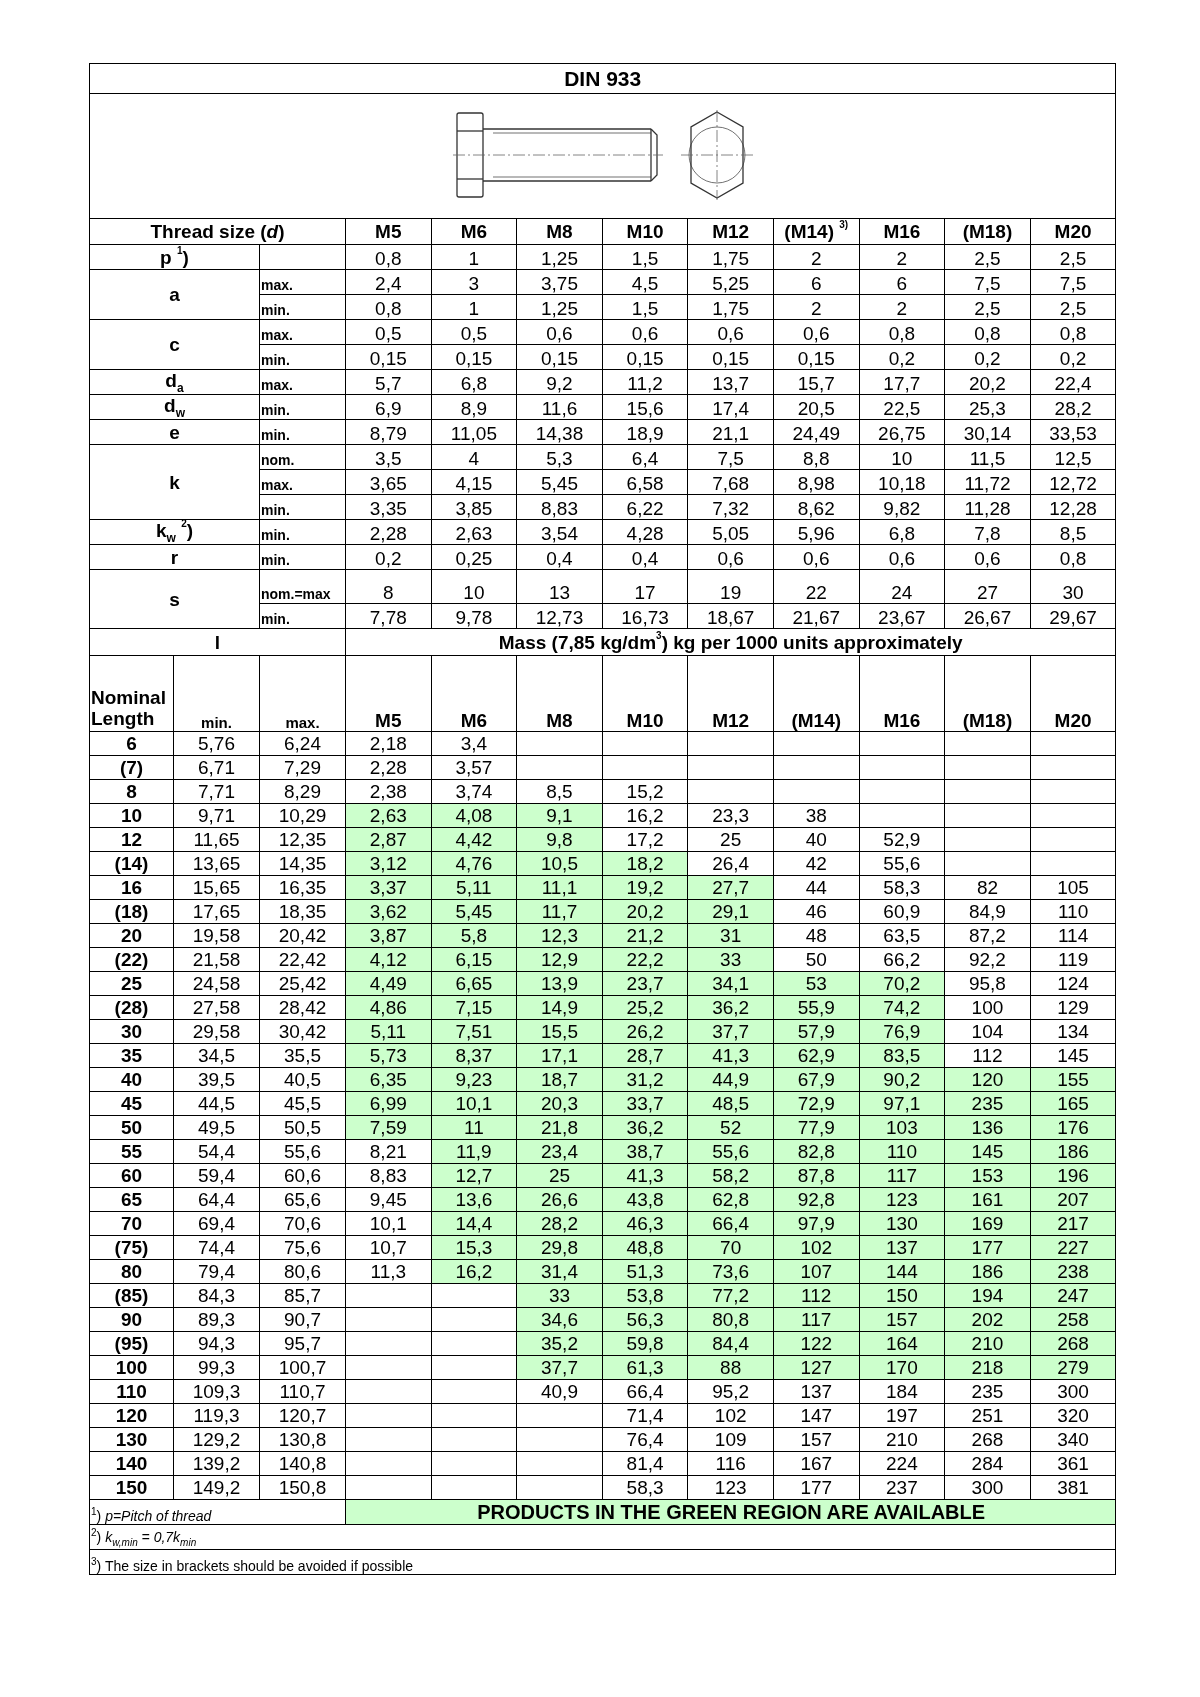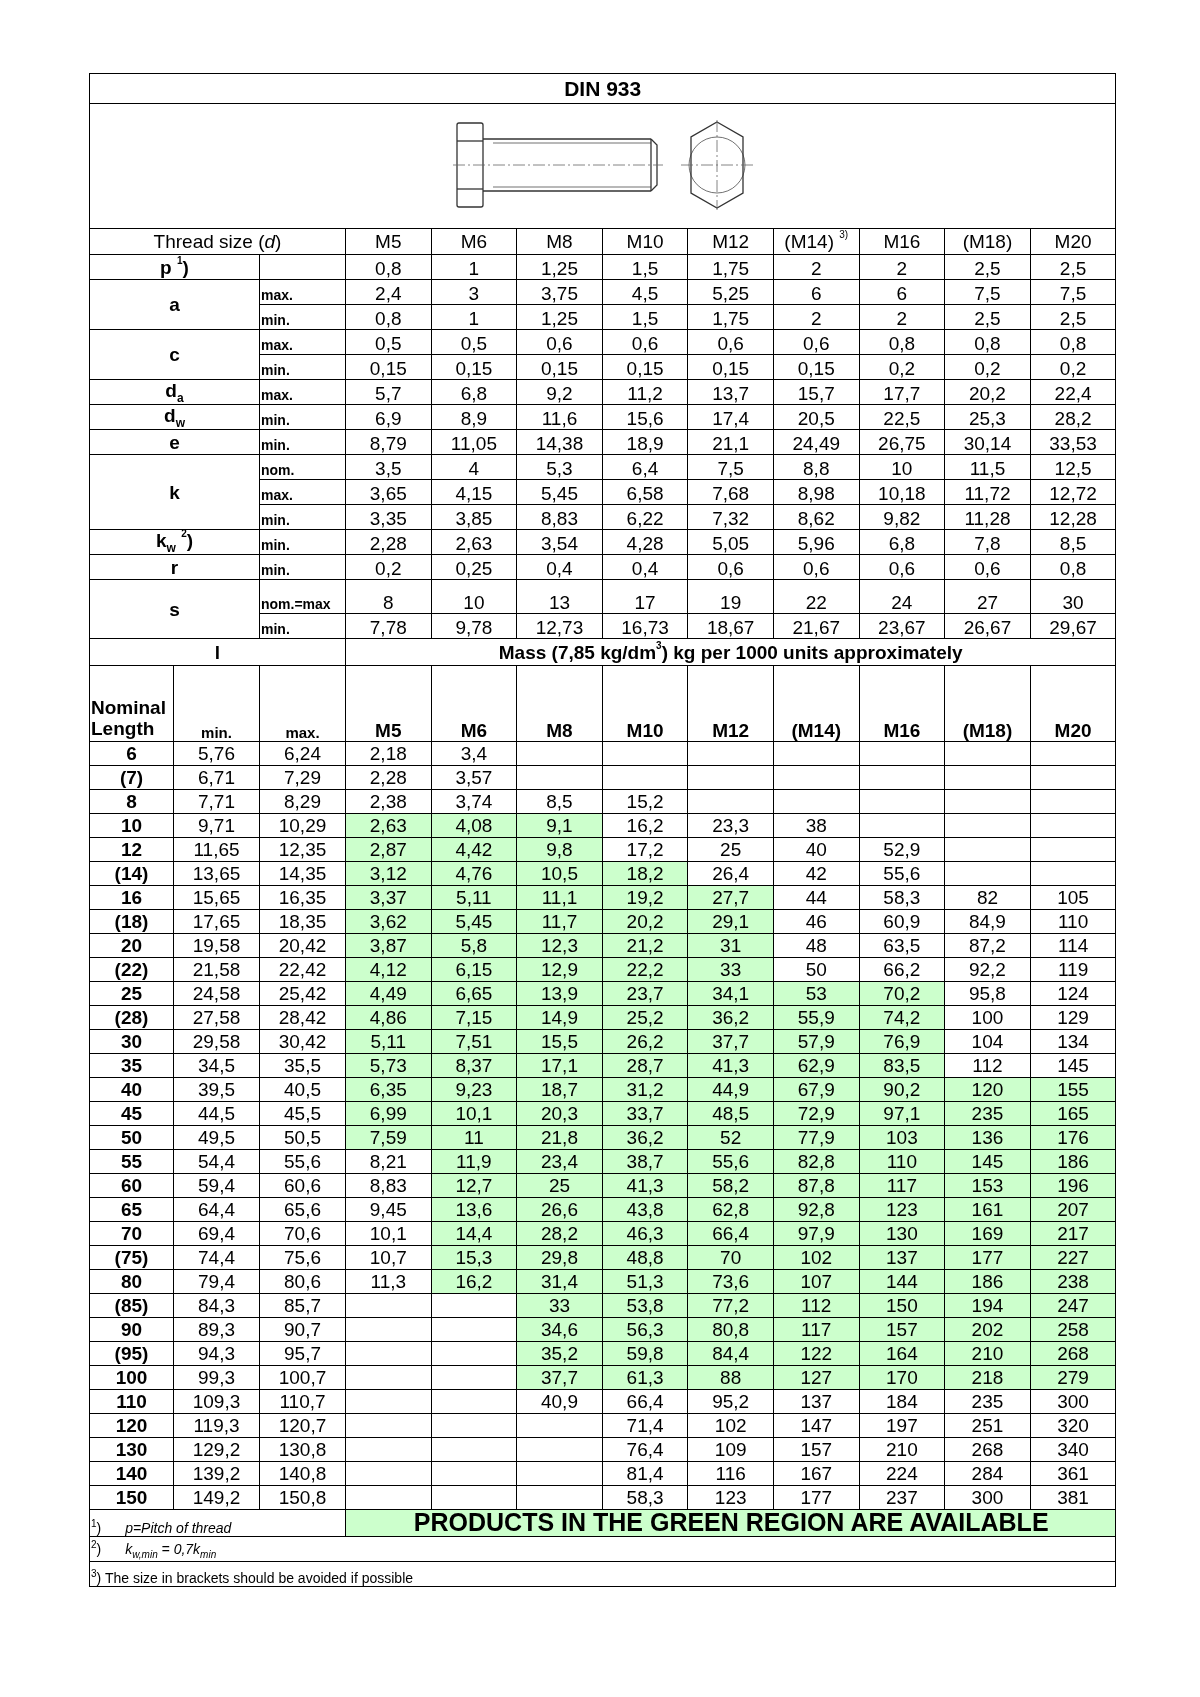--- a/index.html
+++ b/index.html
@@ -1,37 +1,37 @@
 <!DOCTYPE html>
 <html><head>
 <meta charset="utf-8">
 <style>
   html, body { margin: 0; padding: 0; background: #ffffff; }
   body { width: 1200px; height: 1697px; position: relative; font-family: "Liberation Sans", sans-serif; color: #000; }
-  #sheet { position: absolute; left: 89px; top: 73px; width: 1026px; }
+  #sheet { position: absolute; left: 89px; top: 63px; width: 1026px; }
   table { border-collapse: collapse; width: 1026px; table-layout: fixed; }
   td { border: 1.5px solid #000; padding: 0; text-align: center; vertical-align: bottom; font-size: 19px; line-height: 1; overflow: hidden; white-space: nowrap; }
   .title-cell { height: 29px; font-weight: bold; font-size: 21px; vertical-align: middle; }
   .drawing-cell { height: 124px; vertical-align: middle; }
-  .hdr { font-weight: normal; font-size: 19px; height: 25px; vertical-align: middle; }
+  .hdr { font-weight: bold; font-size: 19px; height: 25px; vertical-align: middle; }
   .param { font-weight: bold; font-size: 19px; vertical-align: middle; }
   .qual { text-align: left; font-size: 14px; font-weight: bold; padding-left: 1px; padding-bottom: 2px; }
   .val { height: 23px; padding-bottom: 1px; }
   .spec-row td.val { height: 23px; }
   .tall td.val { height: 32px; }
   .mass-title { font-weight: bold; font-size: 19px; height: 26px; vertical-align: middle; }
   .mass-hdr td { height: 74px; font-weight: bold; font-size: 19px; padding-bottom: 1px; }
   .mass-hdr td.small { font-size: 15px; }
   .mass-hdr td.nom { text-align: left; line-height: 1.1; padding-left: 1px; }
   .mrow td { height: 23px; font-size: 19px; vertical-align: middle; }
   .mrow td.len { font-weight: bold; }
   .mrow td.g { background: #ccffcc; }
   .foot td { height: 23px; text-align: left; font-size: 14px; vertical-align: bottom; padding-left: 1px; padding-bottom: 1px; }
-  .foot td.banner { background: #ccffcc; text-align: center; font-weight: bold; font-size: 25px; vertical-align: middle; }
-  .foot i { font-style: italic; margin-left: 20px; }
+  .foot td.banner { background: #ccffcc; text-align: center; font-weight: bold; font-size: 20px; vertical-align: middle; }
+  .foot i { font-style: italic; }
   sup { font-size: 10px; vertical-align: top; position: relative; top: -2px; }
   sub { font-size: 10px; }
   .param sub { font-size: 12px; }
 </style>
 </head>
 <body>
 
 <div id="sheet">
   <table>
     <colgroup>

